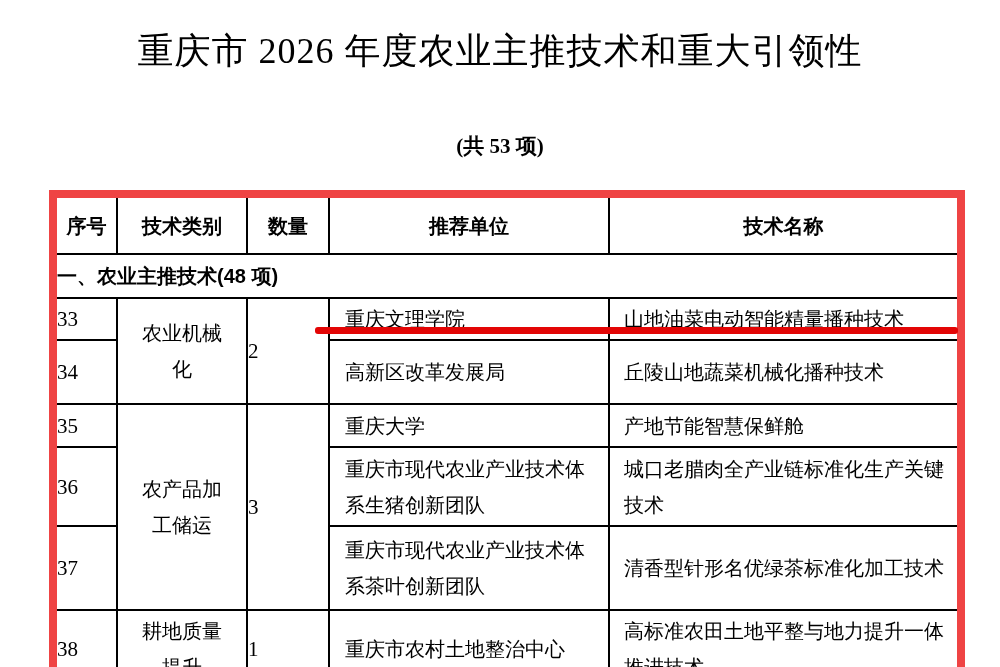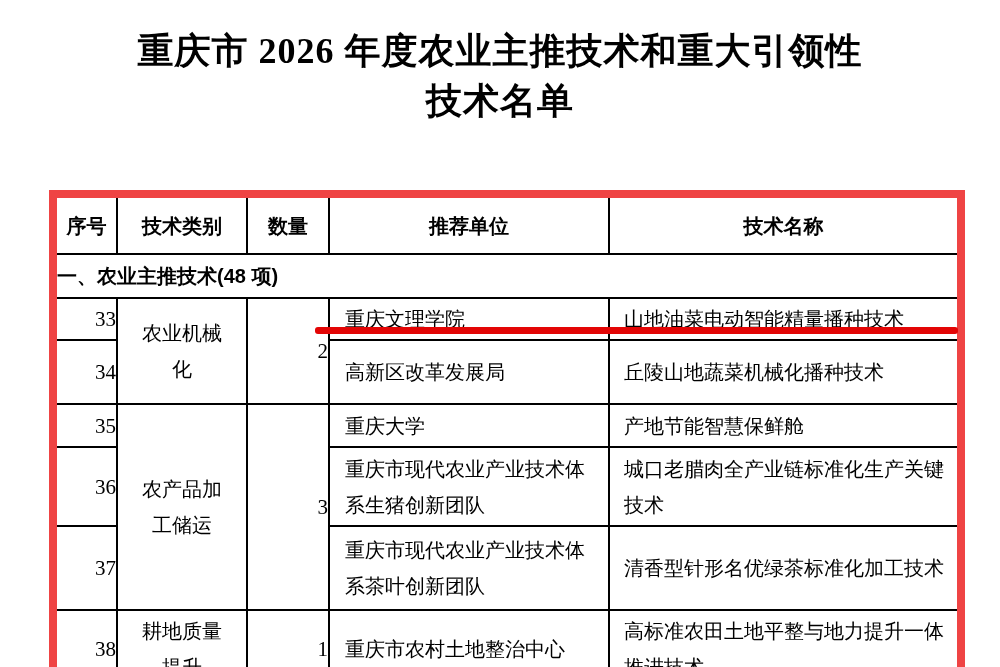--- a/index.html
+++ b/index.html
@@ -13,21 +13,21 @@
     font-family: "Liberation Sans", "DejaVu Sans", sans-serif;
     color: #000;
   }
   .doc-title {
     position: absolute;
     top: 26px;
     left: 0;
     width: 1000px;
     text-align: center;
     font-family: "Liberation Serif", "DejaVu Serif", serif;
-    font-weight: bold;
+    font-weight: normal;
     font-size: 36px;
     line-height: 50px;
     letter-spacing: 1px;
   }
   .doc-subtitle {
     position: absolute;
     top: 131px;
     left: 0;
     width: 1000px;
     text-align: center;
@@ -56,21 +56,21 @@
     font-weight: bold;
     text-align: center;
     height: 60px;
   }
   tr.section-row td {
     height: 44px;
     text-align: left;
     font-weight: bold;
   }
   td.c-no, td.c-cnt {
-    text-align: right;
+    text-align: left;
     font-family: "Liberation Serif", "DejaVu Serif", serif;
     font-size: 21px;
   }
   td.c-cat {
     text-align: center;
     padding: 0 24px;
   }
   td.c-unit {
     text-align: left;
     padding: 2px 20px 2px 15px;
@@ -96,23 +96,23 @@
     z-index: 5;
   }
 </style>
 </head>
 <body>
 
 <div class="page">
 
   <div class="doc-title">
     <div>重庆市 2026 年度农业主推技术和重大引领性</div>
-    <div>技术名单</div>
   </div>
 
+  <div class="doc-subtitle">(共 53 项)</div>
 
   <table class="tech-table">
     <colgroup>
       <col style="width:64px">
       <col style="width:130px">
       <col style="width:82px">
       <col style="width:280px">
       <col style="width:352px">
     </colgroup>
     <tbody>

